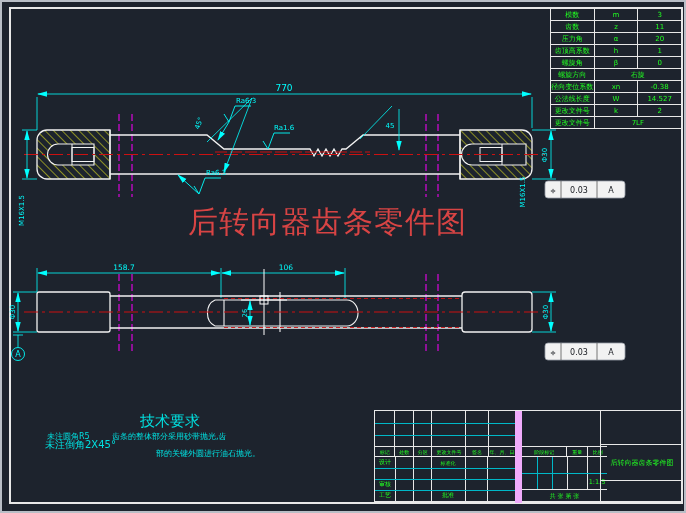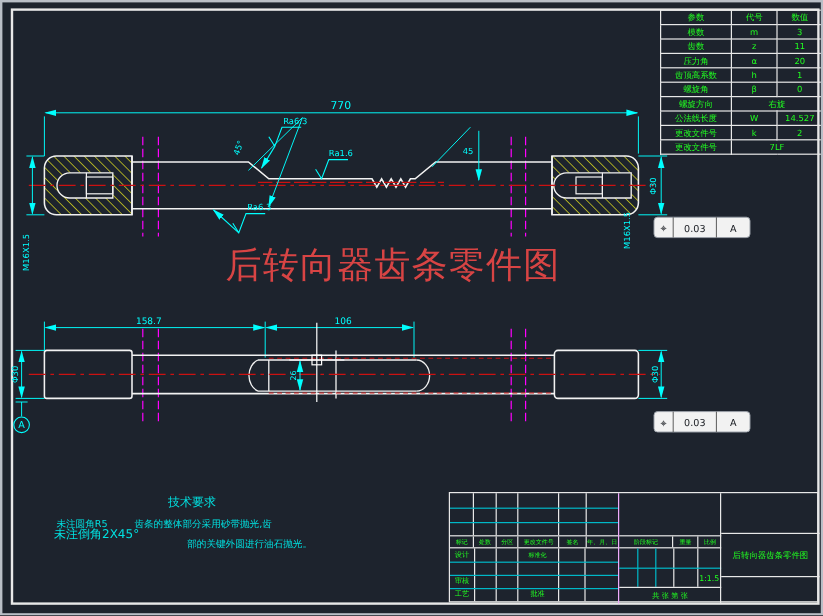--- a/index.html
+++ b/index.html
@@ -13,21 +13,21 @@
   
   #param-table{position:absolute;left:548px;top:6px;width:132px;border-collapse:collapse;table-layout:fixed;}
   #param-table td{border:1px solid #e8e8e8;color:#21ff21;font-size:7px;line-height:8px;
     text-align:center;height:11px;padding:0;overflow:hidden;white-space:nowrap;}
   #param-table .c1{width:58px;} #param-table .c2{width:37px;} #param-table .c3{width:37px;}
   
   #red-title{position:absolute;left:186px;top:203px;width:300px;font-family:"DejaVu Serif",serif;
     font-size:30px;line-height:34px;color:#d84444;letter-spacing:1px;white-space:nowrap;}
   
   .cyan-txt{position:absolute;color:#00e0e0;white-space:nowrap;}
-  #tr-title{left:138px;top:410px;font-size:10px;}
+  #tr-title{left:138px;top:410px;font-size:15px;}
   #tr-l1{left:110px;top:429px;font-size:8px;}
   #tr-l2{left:110px;top:446px;font-size:8px;padding-left:44px;}
   #tr-n1{left:45px;top:429px;font-size:8px;}
   #tr-n2{left:43px;top:436px;font-size:10px;}
   
   #title-block{position:absolute;left:372px;top:408px;width:308px;height:92px;
     border:1px solid #e8e8e8;box-sizing:border-box;font-size:6px;color:#21ff21;}
   #title-block .abs{position:absolute;box-sizing:border-box;}
   .wline{background:#e8e8e8;}
   .cline{background:#00b8c8;}
@@ -210,25 +210,20 @@
 
   <g stroke="#ffffff" stroke-width="1" fill="none">
     <line x1="262" y1="267" x2="262" y2="333"></line>
     <line x1="239" y1="298" x2="285" y2="298"></line>
     <rect x="258" y="294" width="8" height="8"></rect>
   </g>
 </svg>
 
 <table id="param-table">
   <tbody>
-        <tr>
-    <td class="c1">参数</td>
-    <td class="c2">代号</td>
-    <td class="c3">数值</td>
-  </tr>
   <tr>
           <td>模数</td>
           <td>m</td>
           <td>3</td>
         </tr>
   <tr>
           <td>齿数</td>
           <td>z</td>
           <td>11</td>
         </tr>
@@ -243,20 +238,25 @@
           <td>1</td>
         </tr>
   <tr>
           <td>螺旋角</td>
           <td>β</td>
           <td>0</td>
         </tr>
   <tr>
           <td>螺旋方向</td>
           <td colspan="2">右旋</td>
+        </tr>
+  <tr>
+          <td>径向变位系数</td>
+          <td>xn</td>
+          <td>-0.38</td>
         </tr>
   <tr>
           <td>公法线长度</td>
           <td>W</td>
           <td>14.527</td>
         </tr>
   <tr>
           <td>更改文件号</td>
           <td>k</td>
           <td>2</td>
@@ -307,21 +307,21 @@
     <div class="abs cline" style="left:0;top:11px;width:140px;height:1px;"></div>
     <div class="abs cline" style="left:0;top:22px;width:140px;height:1px;"></div>
     <div class="abs cline" style="left:0;top:33px;width:140px;height:1px;"></div>
     <div class="abs lbl" style="left:0;top:0;width:20px;height:11px;">设计</div>
     <div class="abs lbl" style="left:56px;top:0;width:34px;height:11px;font-size:5px;">标准化</div>
     <div class="abs lbl" style="left:0;top:22px;width:20px;height:11px;">审核</div>
     <div class="abs lbl" style="left:0;top:33px;width:20px;height:11px;">工艺</div>
     <div class="abs lbl" style="left:56px;top:33px;width:34px;height:11px;">批准</div>
   </div>
 
-  <div class="abs" style="left:140px;top:0;width:85px;height:92px;border-left:1px solid #f0abfc;">
+  <div class="abs" style="left:140px;top:0;width:85px;height:92px;border-left:7px solid #f0abfc;">
     <div class="abs" style="left:0;top:0;width:85px;height:36px;border-bottom:1px solid #e8e8e8;"></div>
     <div class="abs" style="left:0;top:36px;width:85px;height:10px;border-bottom:1px solid #e8e8e8;display:flex;font-size:5px;">
       <div class="lbl" style="width:45px;border-right:1px solid #e8e8e8;">阶段标记</div>
       <div class="lbl" style="width:20px;border-right:1px solid #e8e8e8;">重量</div>
       <div class="lbl" style="width:19px;">比例</div>
     </div>
     <div class="abs cline" style="left:15px;top:46px;width:1px;height:32px;"></div>
     <div class="abs cline" style="left:30px;top:46px;width:1px;height:32px;"></div>
     <div class="abs wline" style="left:45px;top:46px;width:1px;height:32px;"></div>
     <div class="abs wline" style="left:65px;top:46px;width:1px;height:32px;"></div>

